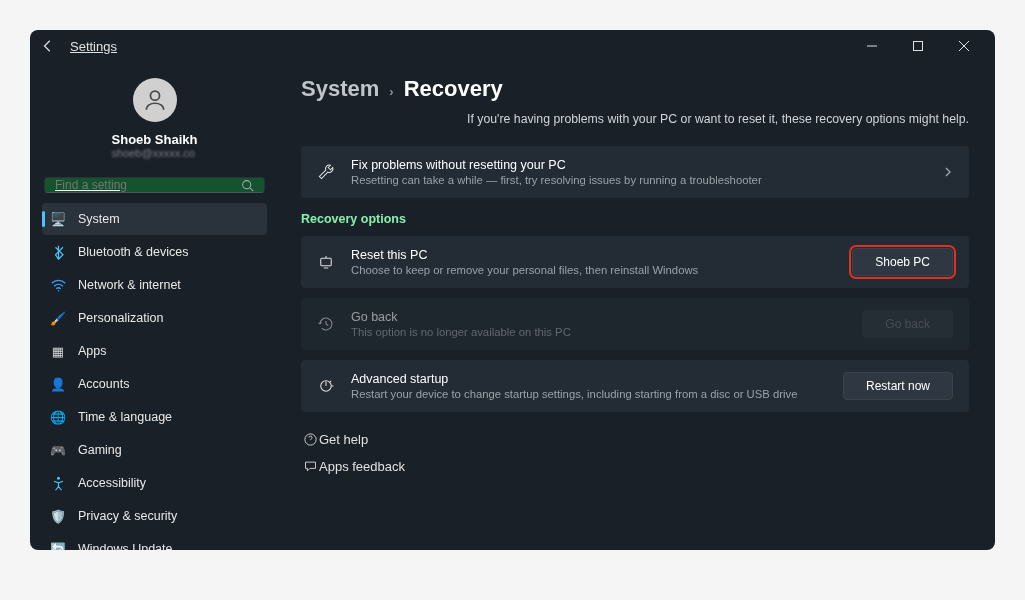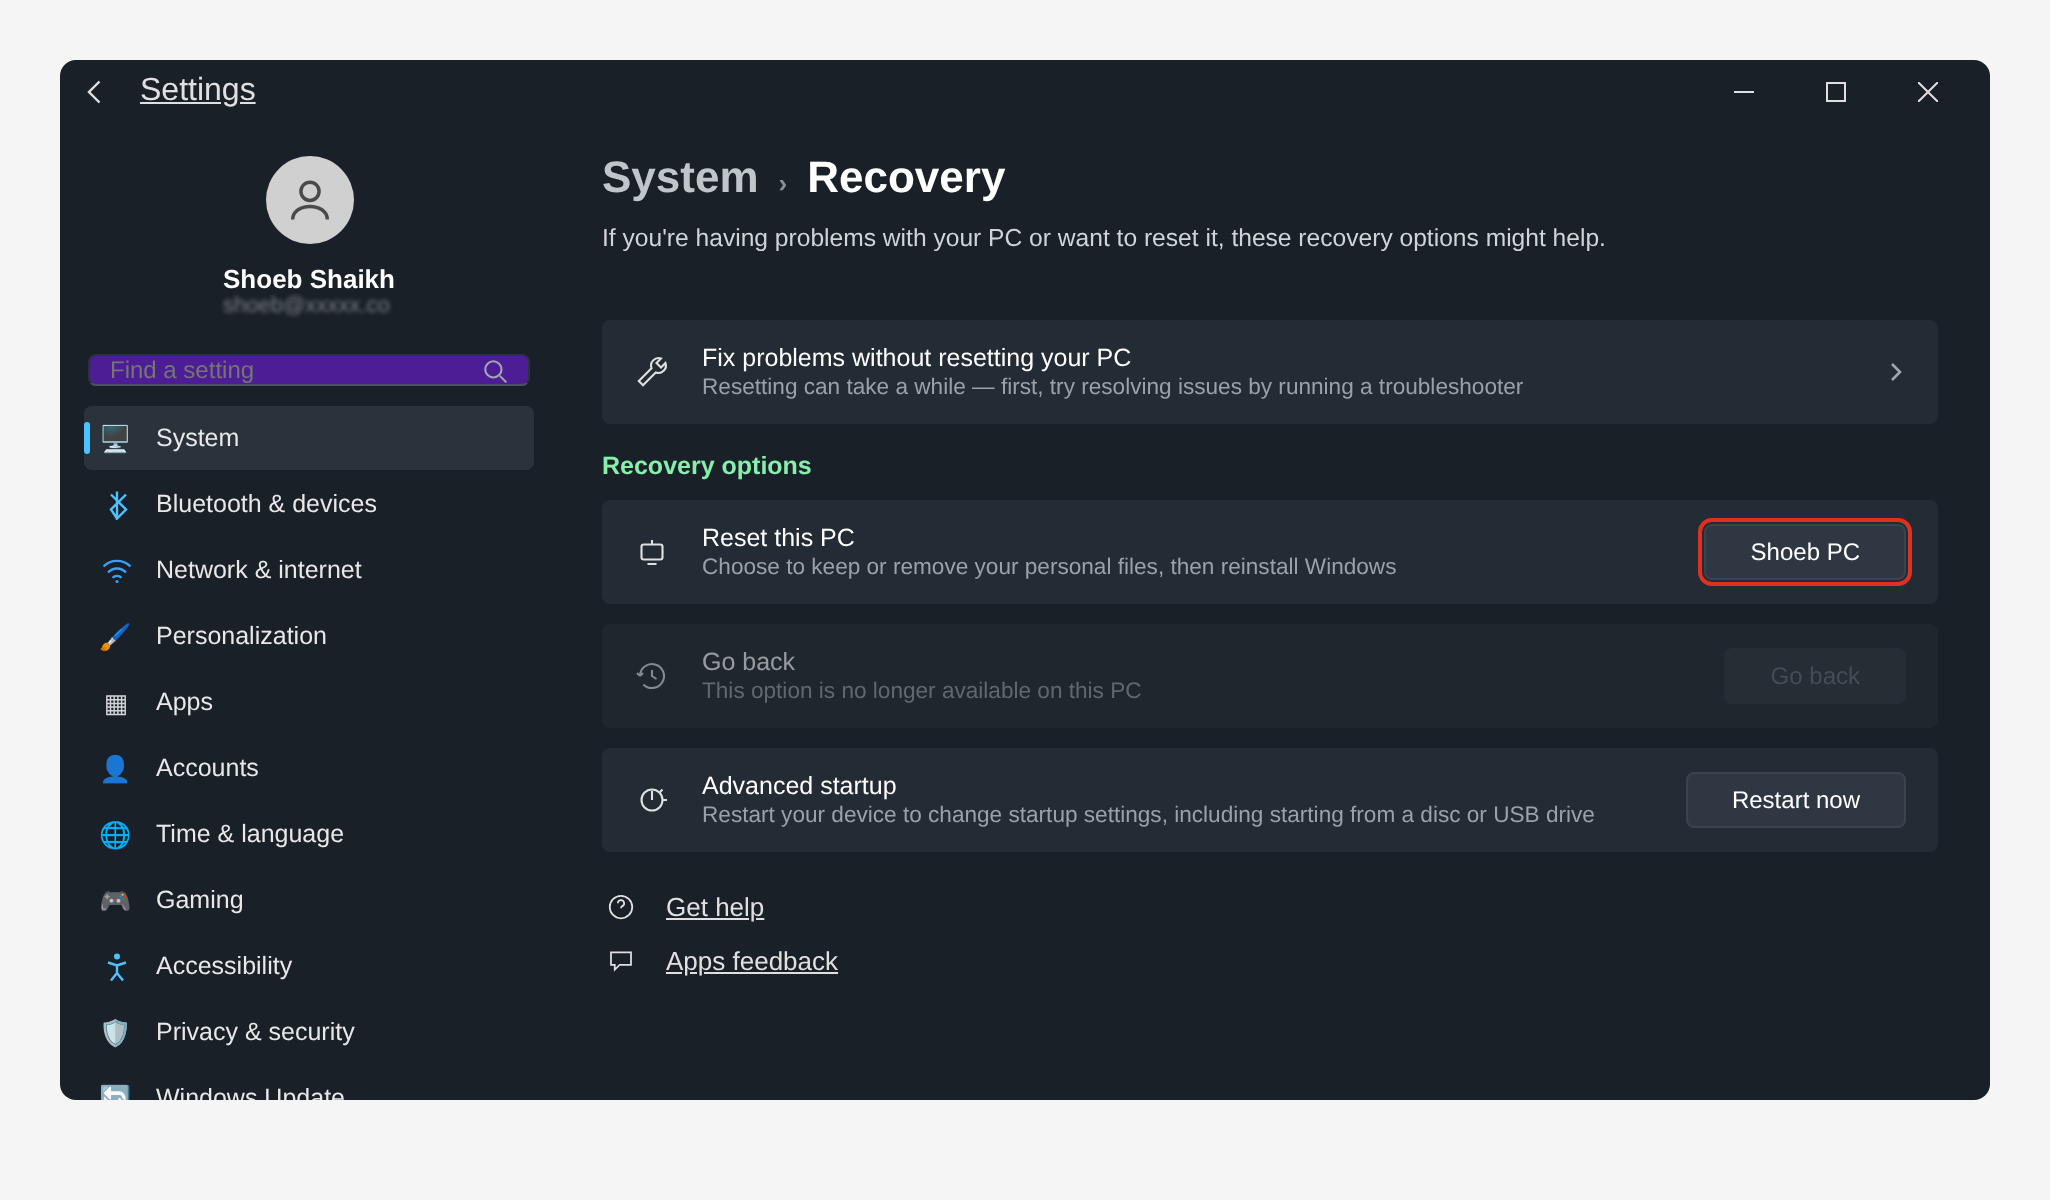--- a/index.html
+++ b/index.html
@@ -1,55 +1,55 @@
 <!DOCTYPE html>
 <html><head>
 <meta charset="utf-8">
 <style>
 * { margin:0; padding:0; box-sizing:border-box; font-family:"Segoe UI",Arial,sans-serif; }
 body { background:#f5f5f5; width:1025px; height:600px; overflow:hidden; }
 .window { position:absolute; left:30px; top:30px; width:965px; height:520px; background:#1a2027; border-radius:8px; color:#fff; display:flex; flex-direction:column; overflow:hidden; }
 .titlebar { height:32px; display:flex; align-items:center; padding:0 8px; }
 .titlebar .back { width:20px; display:flex; align-items:center; justify-content:center; margin-right:12px; cursor:pointer; }
-.titlebar .title { font-size:16px; color:#e0e0e0;text-decoration:underline; }
+.titlebar .title { font-size:13px; color:#e0e0e0;text-decoration:underline; }
 .titlebar .spacer { flex:1; }
 .win-btn { width:46px; height:32px; display:flex; align-items:center; justify-content:center; color:#e0e0e0; cursor:pointer; }
 .content { flex:1; display:flex; overflow:hidden; }
 .sidebar { width:245px; padding:10px 8px 10px 12px; display:flex; flex-direction:column; overflow:hidden; }
 .profile { display:flex; align-items:center; gap:10px; padding:6px 4px 12px 4px;flex-direction:column; }
 .avatar { width:44px; height:44px; border-radius:50%; background:#d0d0d0; display:flex; align-items:center; justify-content:center; }
 .profile-text .name { font-size:13px; font-weight:600; color:#fff; }
 .profile-text .email { font-size:11px; color:#7a8088; filter:blur(1px); }
-.search { margin:6px 2px 10px 2px; background:#4c1d95; border:1px solid #2a323b; border-bottom:1px solid #4a545e; border-radius:4px; height:30px; display:flex; align-items:center; padding:0 10px; }
+.search { margin:6px 2px 10px 2px; background:#14532d; border:1px solid #2a323b; border-bottom:1px solid #4a545e; border-radius:4px; height:30px; display:flex; align-items:center; padding:0 10px;text-decoration:underline; }
 .search-input { flex:1; background:transparent; border:none; outline:none; color:#a0a6ad; font-size:12px; }
 .search-icon { color:#a0a6ad; font-size:12px; }
 .nav { list-style:none; }
 .nav-item { height:32px; display:flex; align-items:center; padding:0 8px; border-radius:4px; font-size:12.5px; color:#e8e8e8; cursor:pointer; gap:12px; margin-bottom:1px; }
 .nav-item.active { background:#2a323b; position:relative; }
 .nav-item.active::before { content:""; position:absolute; left:0; top:8px; bottom:8px; width:3px; background:#4cc2ff; border-radius:2px; }
 .nav-icon { width:16px; height:16px; display:flex; align-items:center; justify-content:center; font-size:13px; }
 .main { flex:1; padding:14px 26px 10px 26px; overflow-y:auto; }
 .breadcrumb { display:flex; align-items:center; gap:10px; margin-bottom:10px; }
 .breadcrumb .bc-item { font-size:22px; font-weight:600; color:#c0c5ca; }
 .breadcrumb .bc-item.current { color:#fff; }
 .breadcrumb .chev { color:#8a9098; font-size:13px; font-weight:600; margin-top:4px; }
-.desc { font-size:12.3px; color:#d0d3d7; margin-bottom:34px; }
+.desc { font-size:12.3px; color:#d0d3d7; margin-bottom:20px;text-align:right; }
 .card, .card-disabled { background:#232b34; border-radius:4px; padding:12px 16px; display:flex; align-items:center; gap:16px; margin-bottom:10px; }
 .card-disabled { opacity:.55; }
 .card .icon { width:18px; display:flex; align-items:center; justify-content:center; color:#e0e0e0; }
 .card .body { flex:1; }
 .card .ct { font-size:12.5px; color:#fff; }
 .card .cs { font-size:11.3px; color:#9aa1a8; margin-top:2px; }
 .card .chev-r { color:#a0a6ad; font-size:11px; }
 .section-h { font-size:12.5px; font-weight:600; margin:14px 0 10px 0; color:#86efac; }
 .btn { background:#2f3842; border-radius:4px; padding:6px 22px; font-size:12px; color:#fff; cursor:pointer; border:1px solid #3a434d; }
 .btn.disabled { color:#6a7078; border-color:#2f3842; }
 .highlight { outline:2px solid #e03020; outline-offset:1px; border-radius:4px; }
 .links { margin-top:14px; }
-.link-row { display:flex; align-items:flex-end; gap:14px; padding:6px 2px; font-size:13px; color:#e0e0e0; cursor:pointer;text-decoration:underline; }
+.link-row { display:flex; align-items:flex-end; padding:6px 2px; font-size:13px; color:#e0e0e0; cursor:pointer; }
 .link-row .icon { width:16px; color:#e0e0e0; }
 svg { display:block; }
 </style>
 </head>
 <body>
 
 <div class="window">
   <div class="titlebar">
     <div class="back">
       <svg width="14" height="14" viewBox="0 0 16 16">

